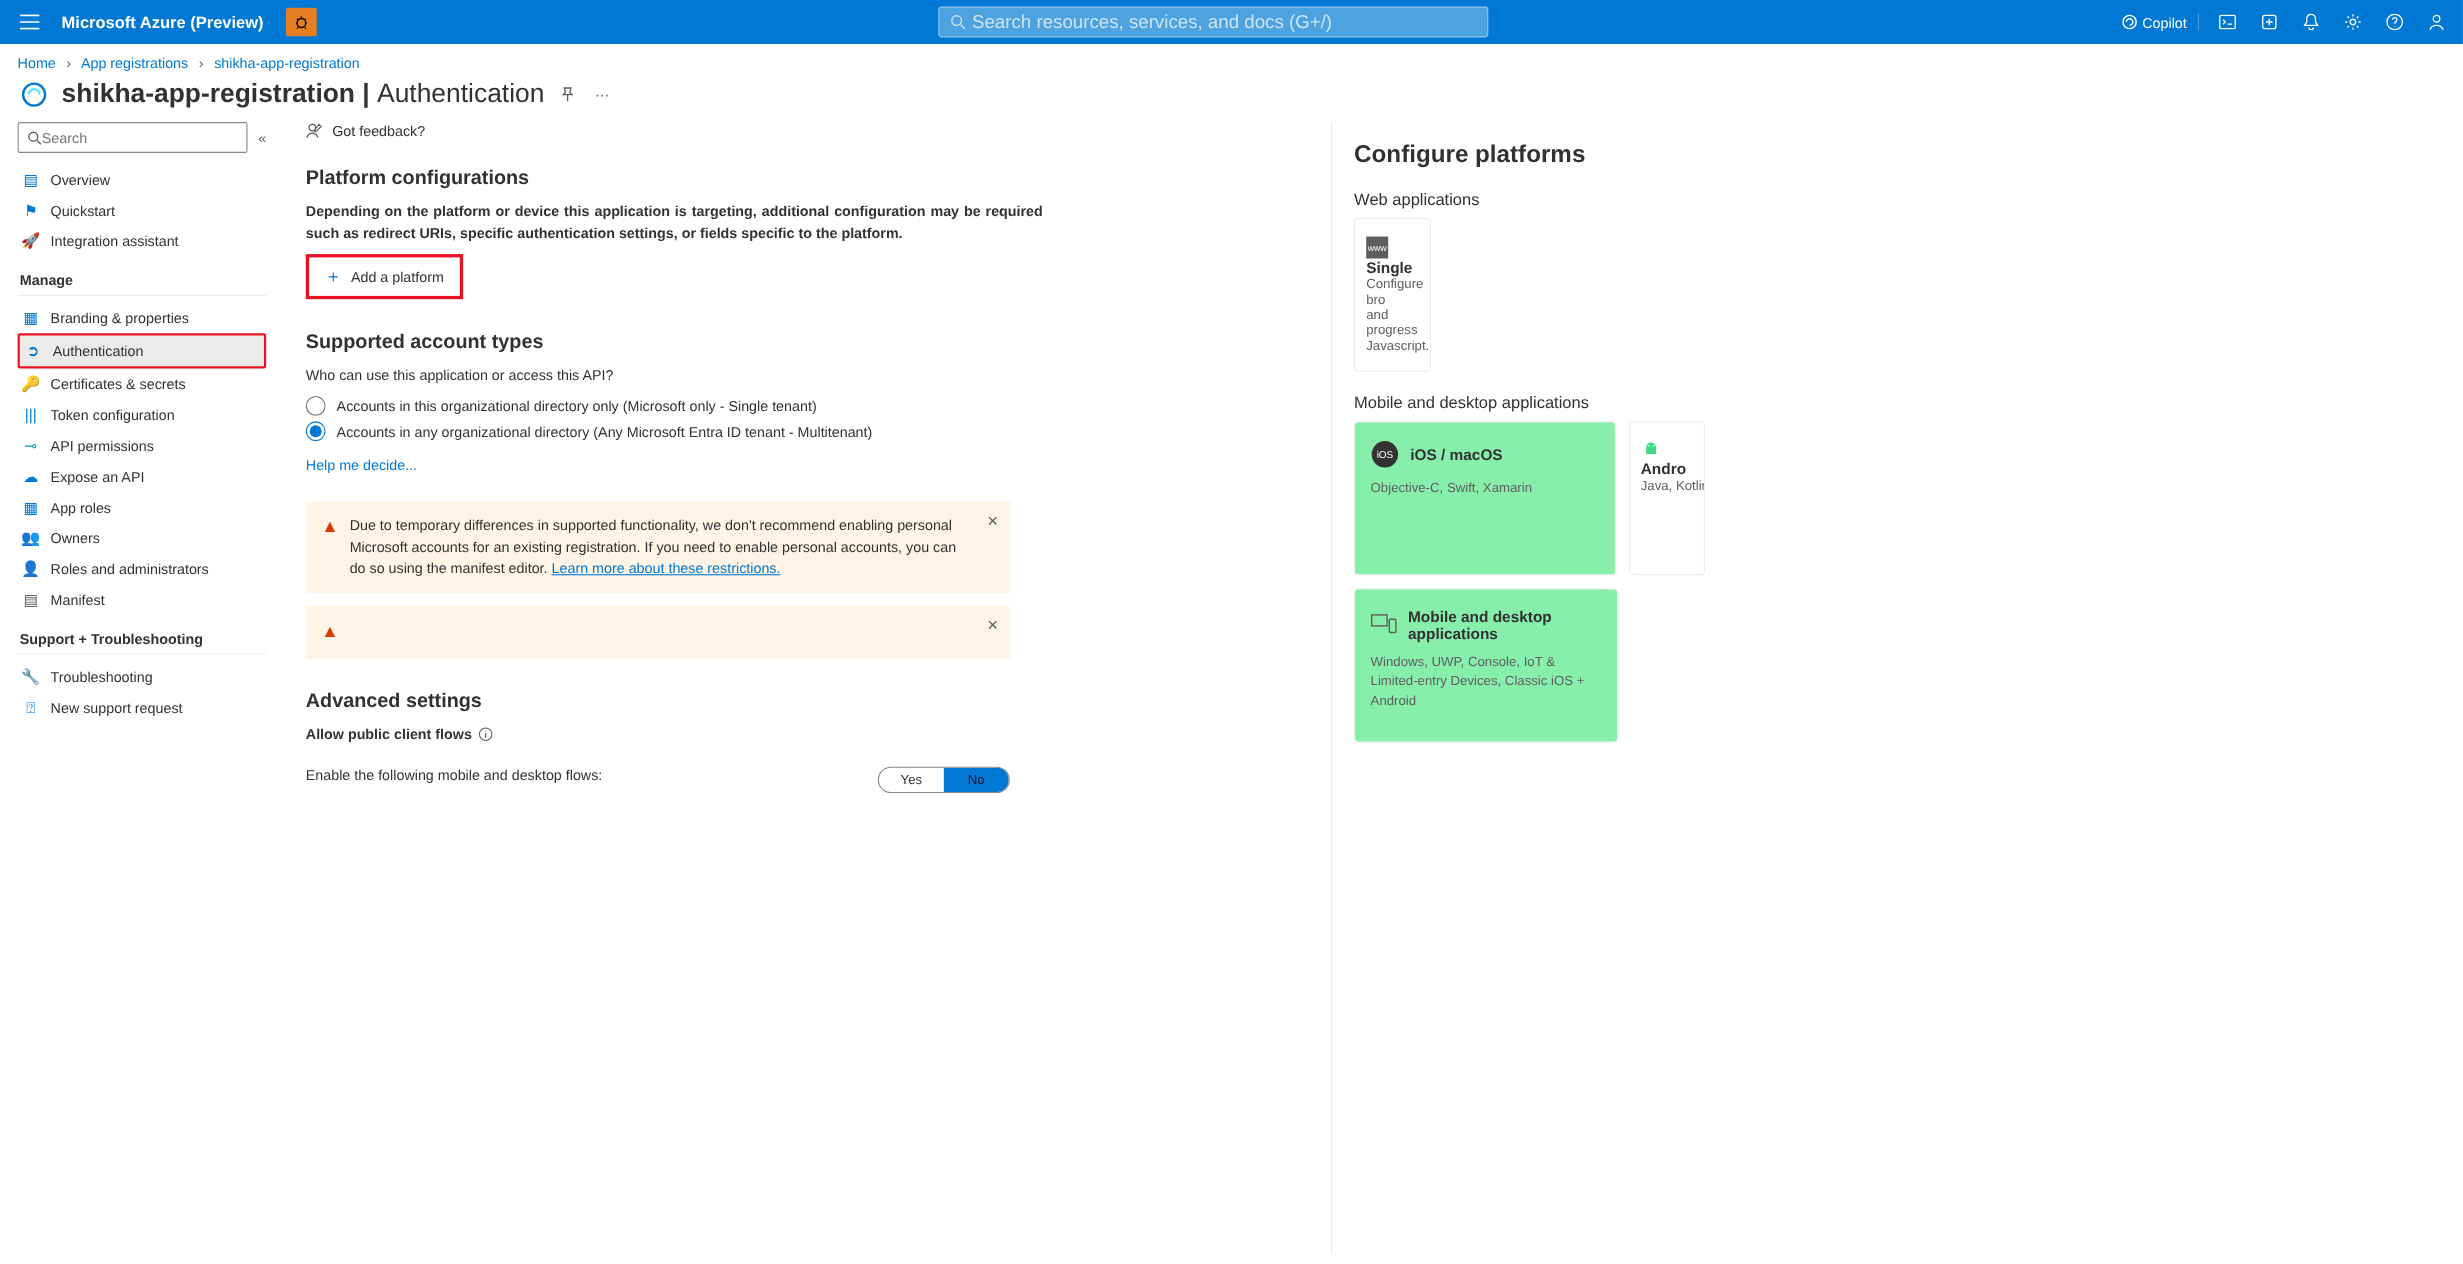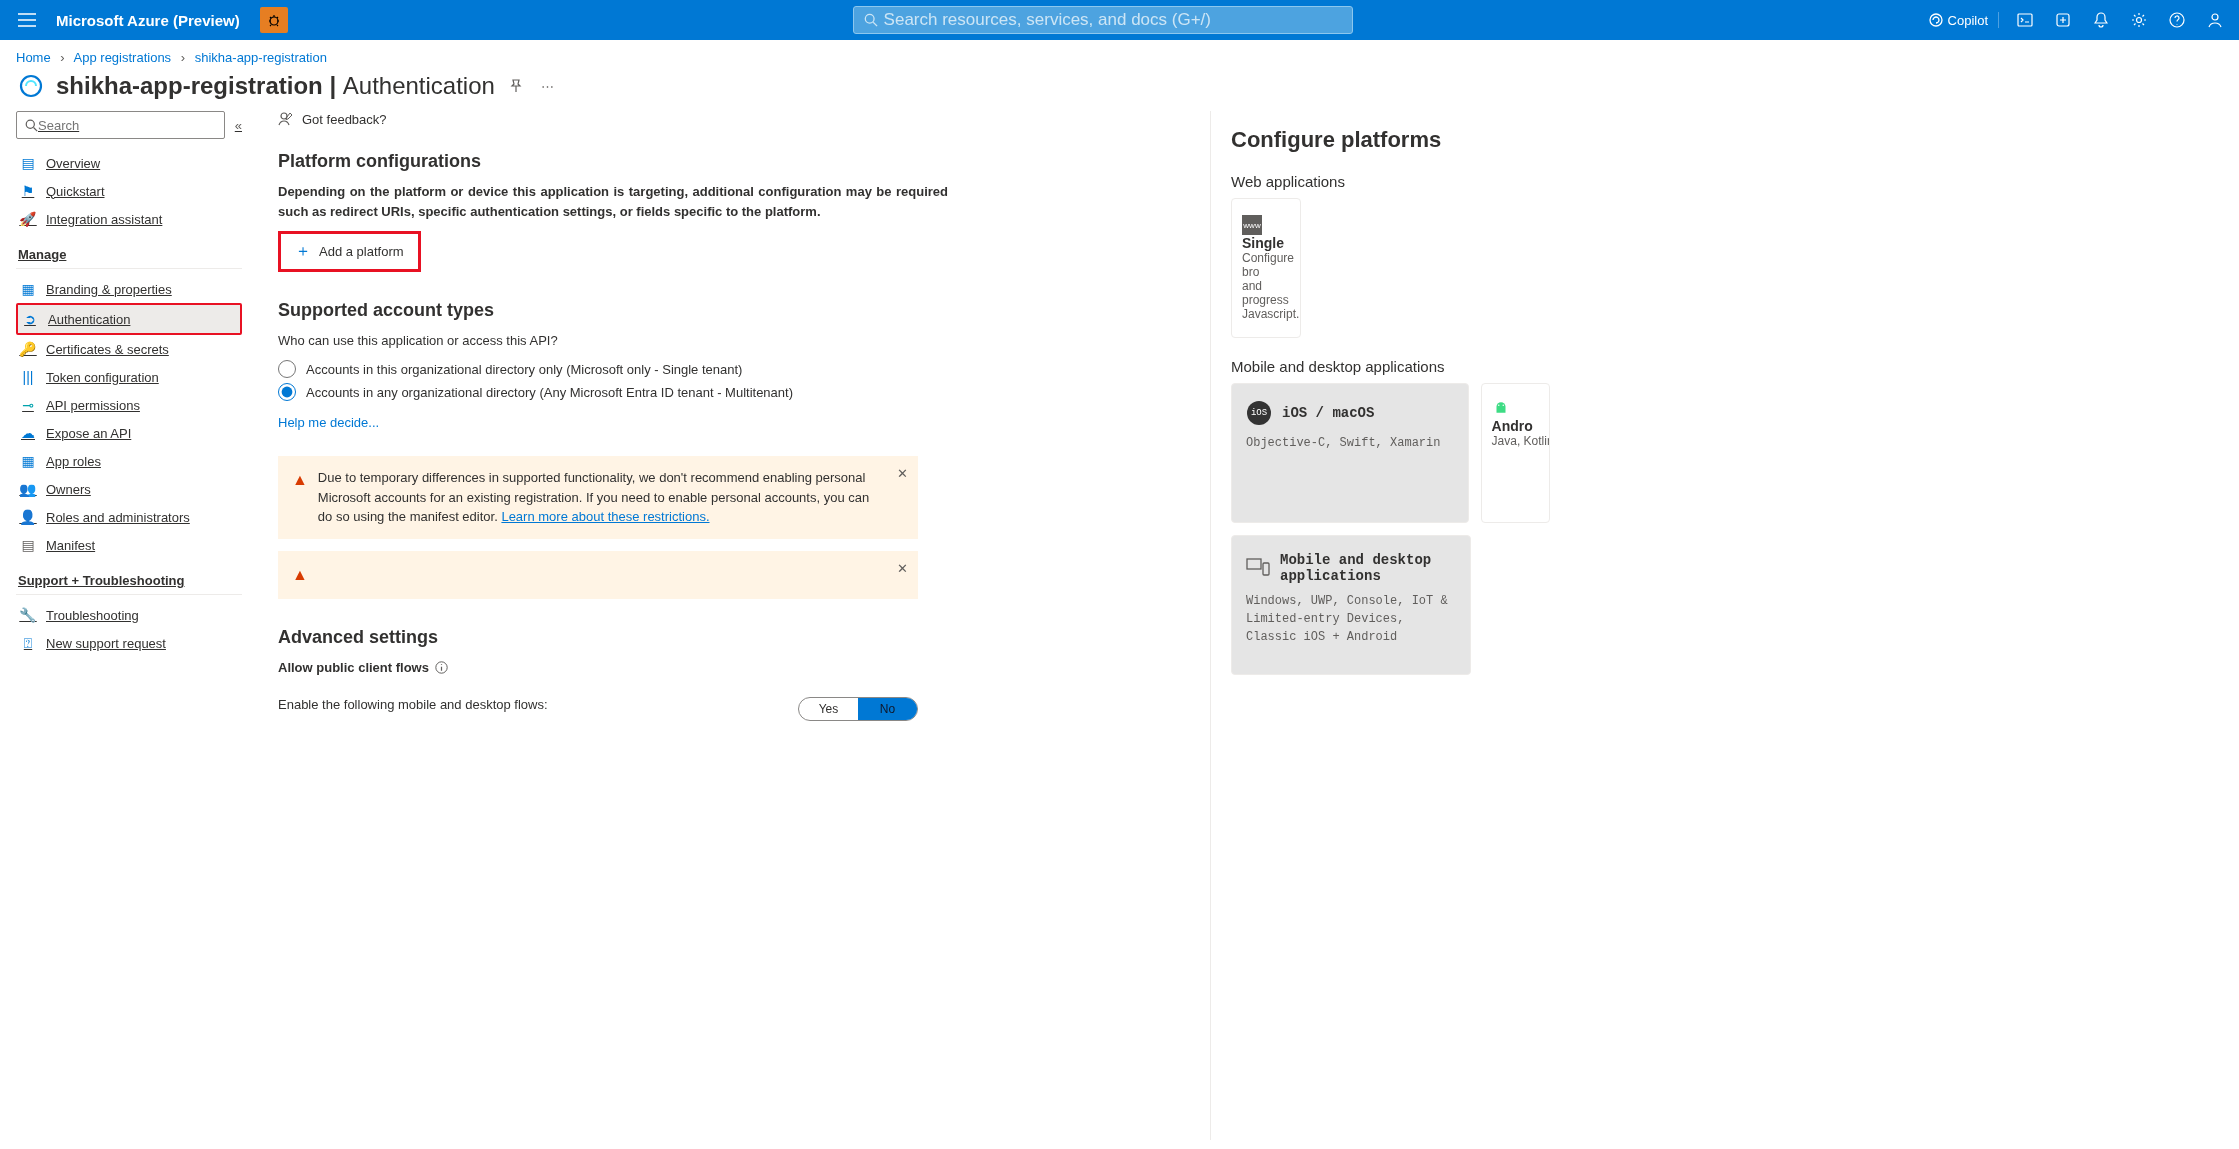--- a/index.html
+++ b/index.html
@@ -26,21 +26,21 @@
 .page-title-row { display:flex; align-items:center; padding: 2px 16px 10px; gap:10px; }
 .page-title-row .app-icon { width:30px;height:30px; display:flex;align-items:center;justify-content:center;}
 .page-title-row h1 { font-size:24px; font-weight:600; }
 .page-title-row h1 .sub { font-weight:400; }
 .page-title-row .pin, .page-title-row .dots { color:#605e5c; cursor:pointer; padding:4px;}
 
 
 .body-area { display:flex; height: calc(100vh - 120px); }
 
 
-.sidebar { width: 250px; padding: 0 8px 0 16px; overflow-y:auto;text-decoration:underline;}
+.sidebar { width: 250px; padding: 0 8px 0 16px; overflow-y:auto;}
 .sidebar .search-row { display:flex; align-items:center; margin-bottom:10px;}
 .sidebar .search-box { flex:1; border:1px solid #8a8886; border-radius:2px; height:28px; display:flex; align-items:center; padding:0 8px;}
 .sidebar .search-box input { border:none; outline:none; flex:1; font-size:13px;}
 .sidebar .collapse-btn { margin-left:10px; color:#605e5c; cursor:pointer;}
 .sidebar .nav-item { display:flex; align-items:center; gap:10px; padding:6px 4px; cursor:pointer; border-radius:2px;}
 .sidebar .nav-item.selected { background:#edebe9; }
 .sidebar .nav-item .icn { width:16px; height:16px; display:flex; align-items:center; justify-content:center; font-size:14px;}
 .sidebar .section-label { font-weight:600; margin:14px 0 6px 2px; color:#323130; font-size:13px;}
 .sidebar hr { border:none; border-top:1px solid #edebe9; margin:2px 0 6px;}
 .highlight-red { border:2px solid #e81123; }
@@ -67,21 +67,21 @@
 .toggle { display:inline-flex; border:1px solid #8a8886; border-radius:14px; overflow:hidden; height:24px; width:120px; margin-top:8px;}
 .toggle .half { flex:1; display:flex; align-items:center; justify-content:center; font-size:12px;}
 .toggle .half.active { background:#0078d4; color:#0f172a;}
 
 
 .right-panel { width:340px; border-left:1px solid #edebe9; padding:16px 0 0 20px; overflow:hidden; position:relative;}
 .right-panel h2 { font-size:22px; font-weight:600; margin-bottom:20px;}
 .right-panel .group-label { font-size:15px; font-weight:400; margin:10px 0 8px;}
 .cards-row { display:flex; gap:12px; }
 .platform-card { border:1px solid #edebe9; border-radius:4px; padding:16px 14px; width:236px; min-height:140px; background:#faf9f8; cursor:pointer;}
-.platform-card.white { background:#e5e5e5;font-family:Liberation Mono, monospace;}
+.platform-card.white { background:#86efac;}
 .platform-card .card-head { display:flex; align-items:center; gap:10px; margin-bottom:8px;}
 .platform-card .card-head .pic { width:26px; height:26px; display:flex; align-items:center; justify-content:center; color:#605e5c;}
 .platform-card .card-title { font-weight:600; font-size:14px;}
 .platform-card .card-desc { font-size:12px; color:#605e5c; line-height:1.5;}
 .card-highlight { border:3px solid #e81123; padding:2px; border-radius:2px;}
 .partial-card { width:70px; overflow:hidden; border:1px solid #edebe9; border-radius:4px; padding:16px 10px; background:#fff; min-height:140px;}
 .partial-card .card-title{font-weight:600; font-size:14px; white-space:nowrap;}
 .partial-card .card-desc{font-size:12px; color:#605e5c; white-space:nowrap;}
 
 svg { display:block; }

